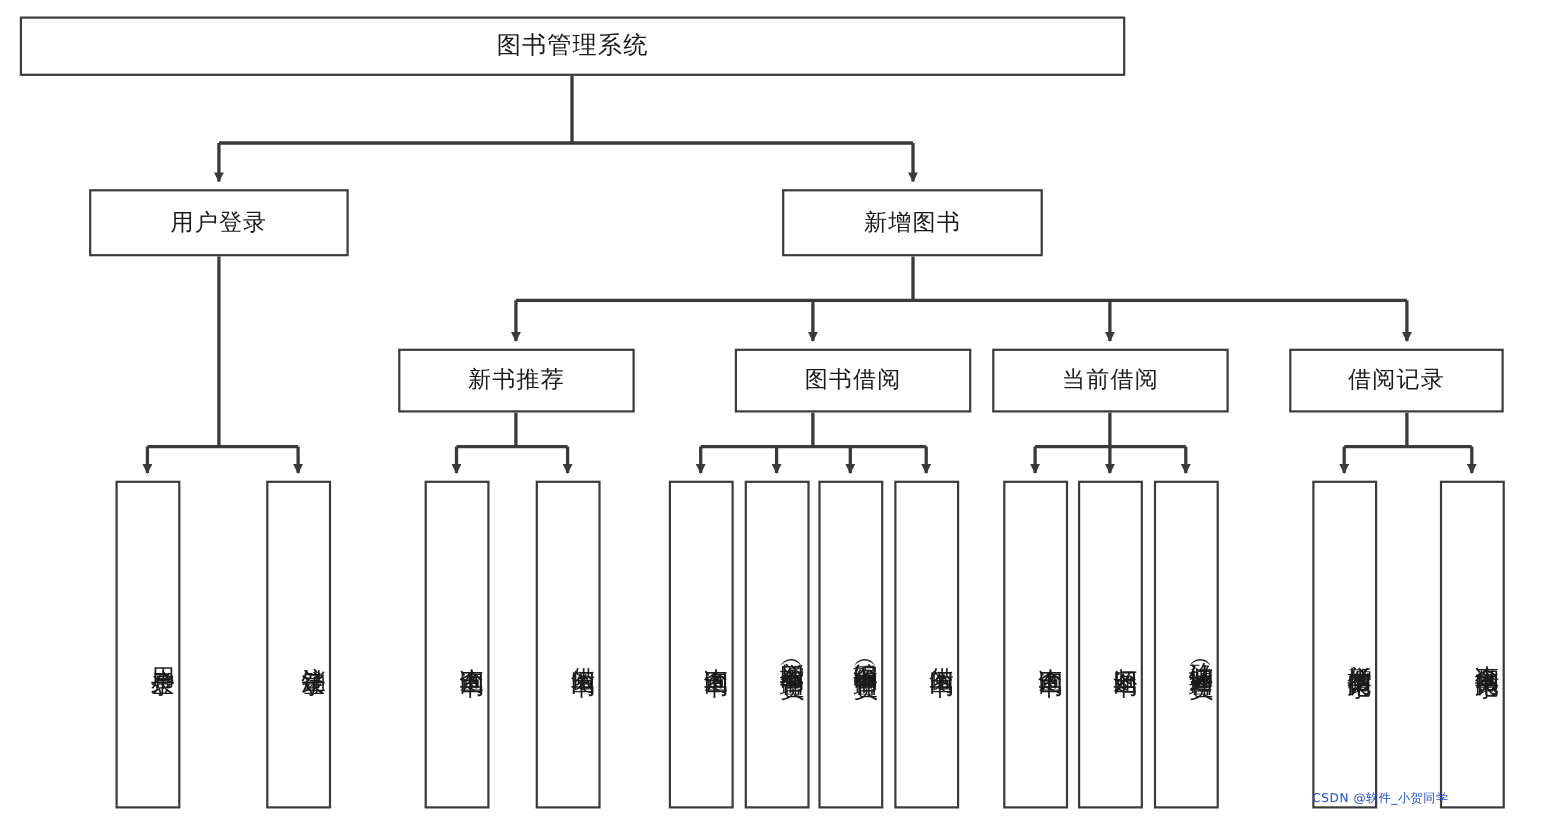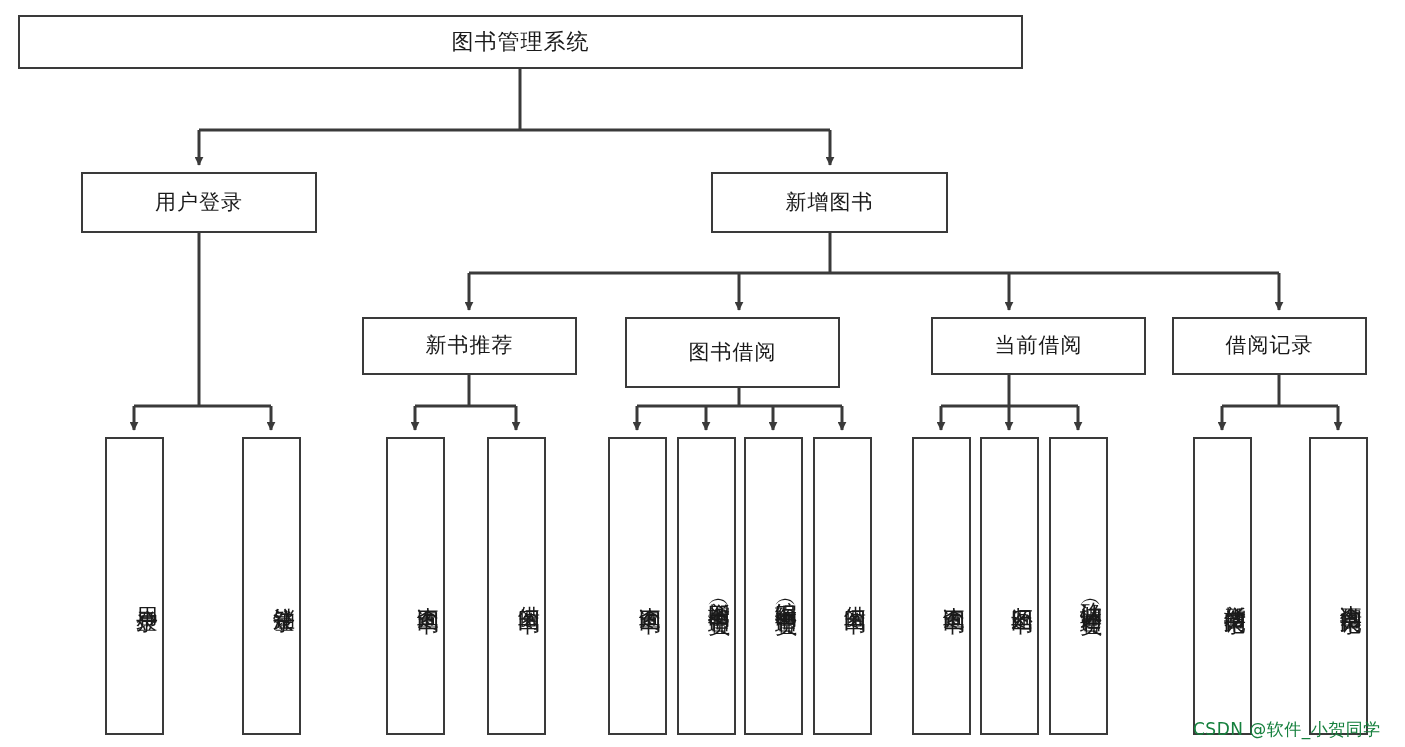--- a/index.html
+++ b/index.html
@@ -55,22 +55,22 @@
     align-items: flex-start;
     justify-content: center;
   }
   .node-v .vlabel {
     writing-mode: vertical-rl;
     text-orientation: upright;
     display: block;
   }
   .watermark {
     position: absolute;
-    font-size: 17px;
-    color: #15803d;
+    font-size: 11px;
+    color: #1d4ed8;
     white-space: nowrap;
     z-index: 5;
     letter-spacing: 0.5px;
   }
 </style>
 </head>
 <body>
 
 <div id="diagram-root">
 
@@ -131,24 +131,24 @@
   <div class="node node-h" style="left:81px;top:172px;width:236px;height:61px;">
     <span>用户登录</span>
   </div>
   <div class="node node-h" style="left:711px;top:172px;width:237px;height:61px;">
     <span>新增图书</span>
   </div>
 
   <div class="node node-h" style="left:362px;top:317px;width:215px;height:58px;">
     <span>新书推荐</span>
   </div>
-  <div class="node node-h" style="left:625px;top:317px;width:215px;height:71px;">
+  <div class="node node-h" style="left:668px;top:317px;width:215px;height:58px;">
     <span>图书借阅</span>
   </div>
-  <div class="node node-h" style="left:931px;top:317px;width:215px;height:58px;">
+  <div class="node node-h" style="left:902px;top:317px;width:215px;height:58px;">
     <span>当前借阅</span>
   </div>
   <div class="node node-h" style="left:1172px;top:317px;width:195px;height:58px;">
     <span>借阅记录</span>
   </div>
 
   <div class="node node-v" style="left:105px;top:437px;width:59px;height:298px;">
     <span class="vlabel">用户登录</span>
   </div>
   <div class="node node-v" style="left:242px;top:437px;width:59px;height:298px;">

